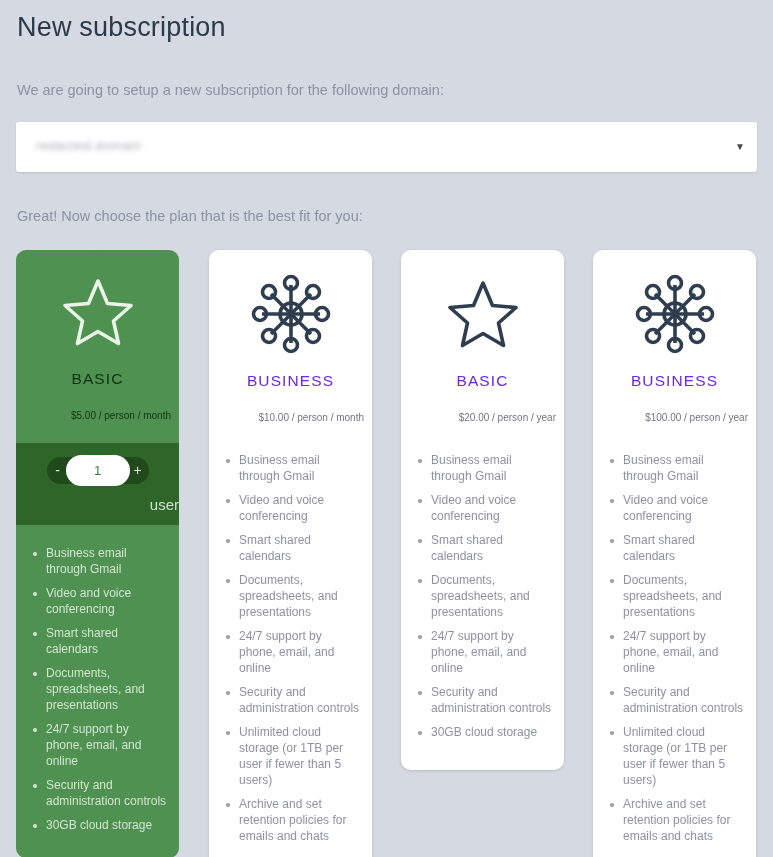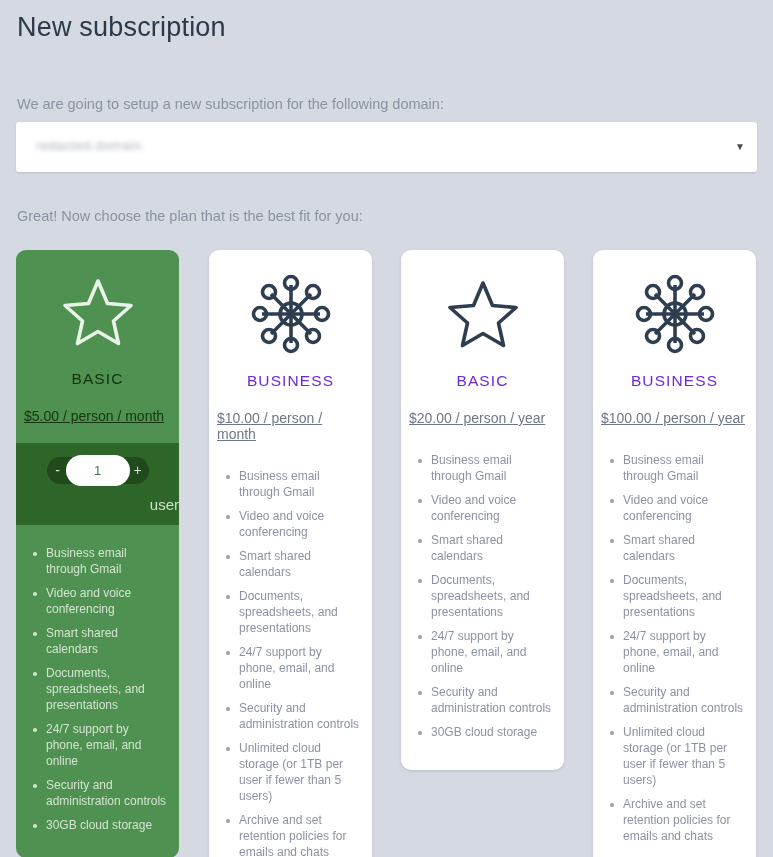--- a/index.html
+++ b/index.html
@@ -33,21 +33,20 @@
     line-height: 36px;
   }
 
   .intro-text {
     position: absolute;
     left: 17px;
     top: 79px;
     font-size: 14.5px;
     color: #8a93a3;
     line-height: 22px;
-    margin-top: 14px;
   }
 
   
   .domain-select {
     position: absolute;
     left: 16px;
     top: 122px;
     width: 741px;
     height: 50px;
     background: #ffffff;
@@ -150,27 +149,26 @@
   .plan-name {
     text-align: center;
     font-size: 15.5px;
     letter-spacing: 1.1px;
     color: #6d28d9;
     margin-top: 12px;
   }
   .card.selected .plan-name { color: #13310f; }
 
   .plan-price {
-    text-align: left;
-    font-size: 14px;
+    text-align: right;
+    font-size: 10px;
     line-height: 16px;
     color: #6e7787;
     margin-top: 20px;
     padding: 0 8px;
-    text-decoration: underline;
   }
   .card.selected .plan-price { color: #163512; }
 
   
   .stepper-band {
     margin-top: 19px;
     background: #2d6628;
     padding: 14px 0 12px 0;
   }
 

